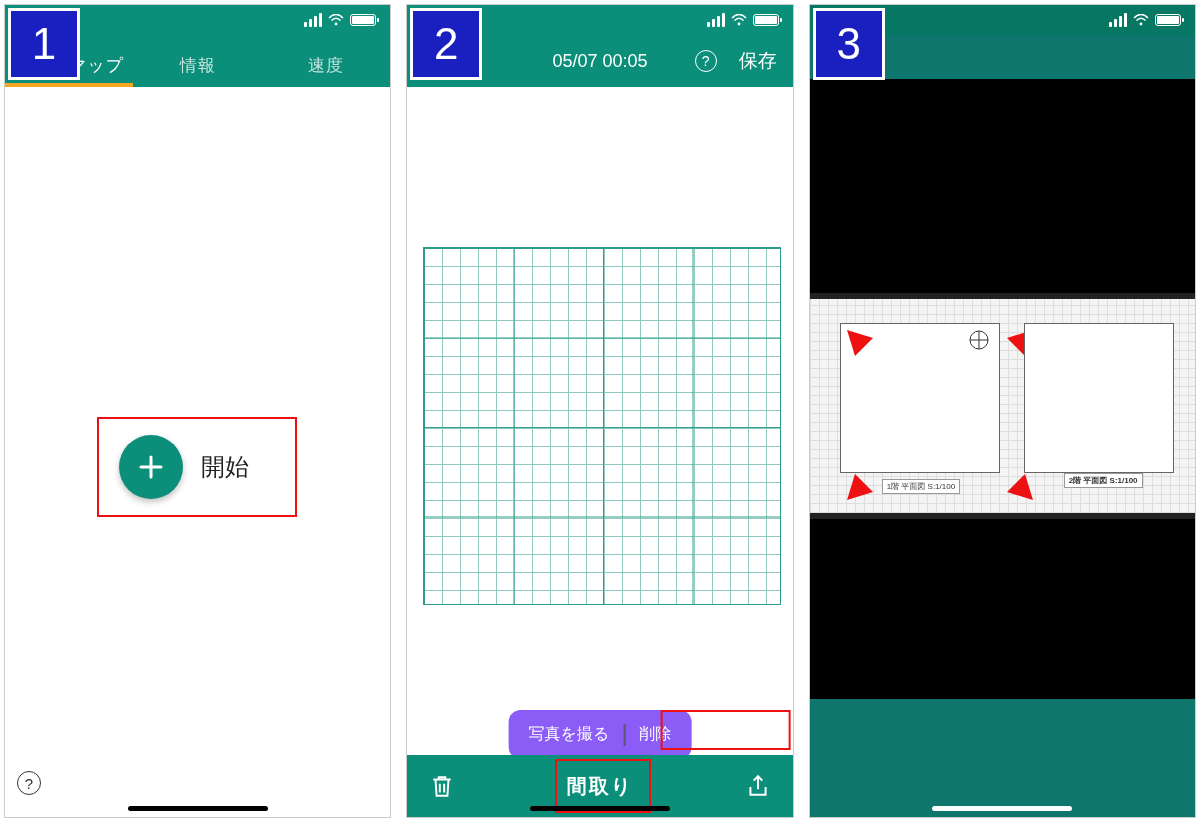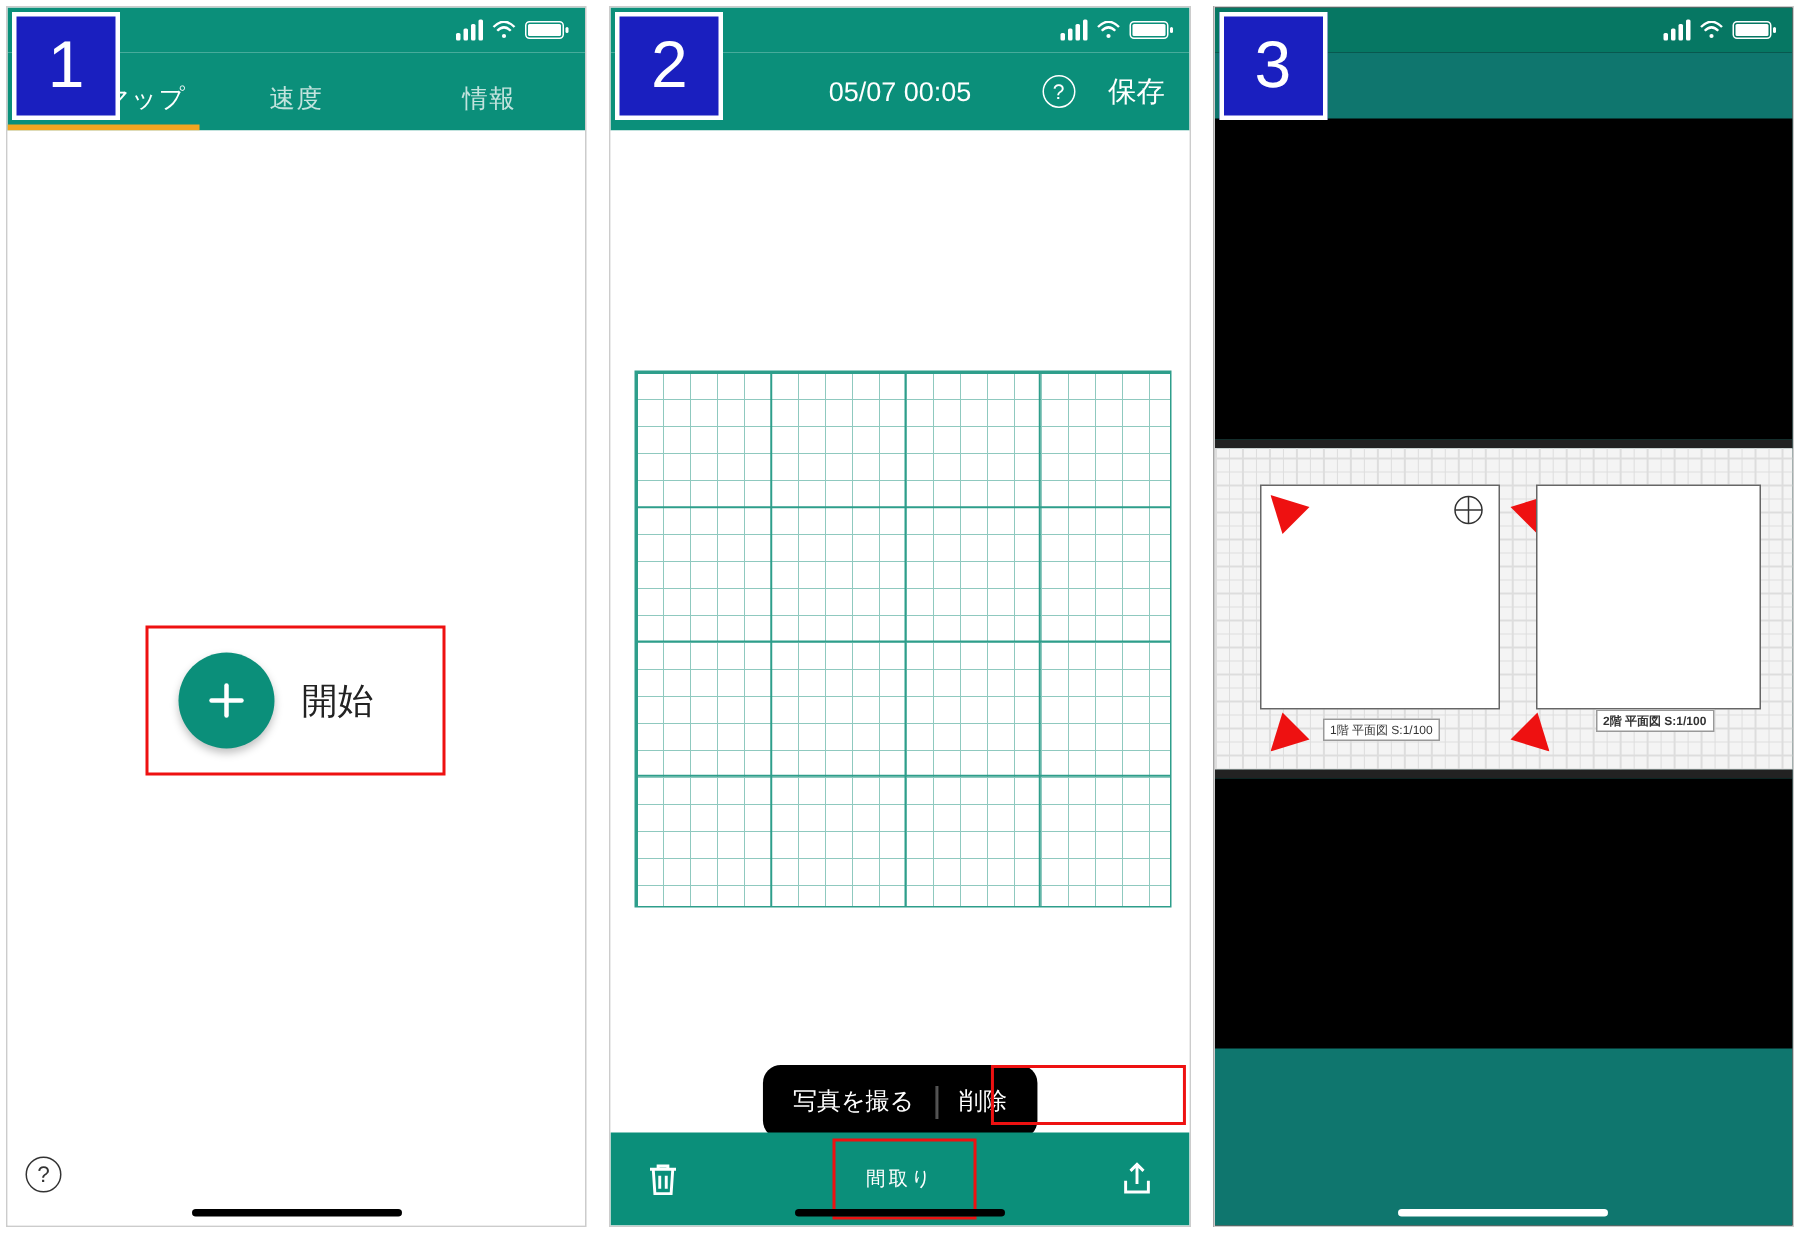--- a/index.html
+++ b/index.html
@@ -145,21 +145,21 @@
     position:absolute; left:16px; top:160px; width:358px; height:358px;
     background:
       linear-gradient(#2e9e8b 1px, transparent 1px) 0 0/100% 89.5px,
       linear-gradient(90deg,#2e9e8b 1px, transparent 1px) 0 0/89.5px 100%,
       linear-gradient(#8fc9bf 1px, transparent 1px) 0 0/100% 18px,
       linear-gradient(90deg,#8fc9bf 1px, transparent 1px) 0 0/18px 100%;
     border:1px solid #2e9e8b;
   }
   .popup {
     position:absolute; bottom:58px; left:50%; transform:translateX(-50%);
-    background:#000000; border-radius:12px; padding:10px 6px;
+    background:#8b5cf6; border-radius:12px; padding:10px 6px;
     display:flex; gap:0; align-items:center;
   }
   .popup .pitem {
     color:#fff; font-size:16px; padding:4px 14px; white-space:nowrap;
   }
   .popup .sep { width:1px; height:22px; background:#555; }
   .popup::after{
     content:""; position:absolute; bottom:-8px; left:195px;
     border-left:8px solid transparent;border-right:8px solid transparent;border-top:8px solid #111;
   }
@@ -167,21 +167,21 @@
   
   .bottom-bar {
     position:absolute; bottom:0; left:0; right:0; height:62px;
     background:#0b8f7a; display:flex; align-items:center; justify-content:space-between;
     padding:0 22px;
   }
   .bbar-center-red {
     position:absolute; bottom:4px; left:148px; width:96px; height:54px;
   }
   .floorplan-btn{
-    color:#fff; font-size:13px; letter-spacing:2px;
+    color:#fff; font-size:20px; letter-spacing:2px;font-weight:bold;
   }
   .trash, .share { width:26px; height:26px; }
   .trash svg, .share svg { stroke:#fff; fill:none; stroke-width:1.8; }
   
   .phone3 { background:#000; }
   .body3 { flex:1; position:relative; background:#0f766e; }
   .imgslot {
     position:absolute; left:0; right:0; background:#000;
   }
   .imgslot.top { top:44px; height:214px; }
@@ -237,22 +237,22 @@
         </svg>
     </span>
     <span class="battery-icon">
         <span class="fill"></span>
       </span>
   </div>
 
   <div class="teal-header">
     <div class="tabs-row">
       <div class="tab">ヒートマップ</div>
+      <div class="tab inactive">情報</div>
       <div class="tab inactive">速度</div>
-      <div class="tab inactive">情報</div>
     </div>
     <div class="tab-underline"></div>
   </div>
 
   <div class="body1">
     <div class="start-wrap">
       <div class="plus-circle">
         <svg width="30" height="30" viewBox="0 0 30 30">
             <line x1="15" y1="5" x2="15" y2="25" stroke-width="3" stroke-linecap="round"></line>
             <line x1="5" y1="15" x2="25" y2="15" stroke-width="3" stroke-linecap="round"></line>

